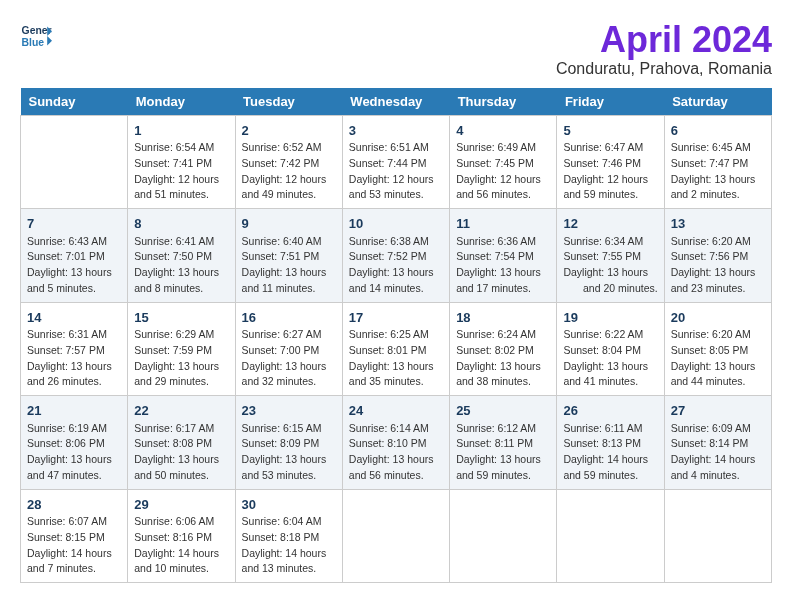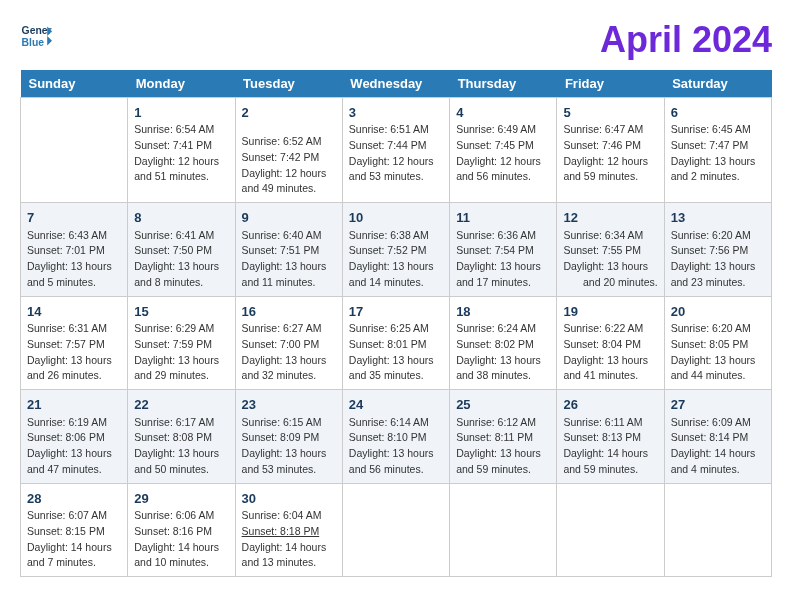--- a/index.html
+++ b/index.html
@@ -83,20 +83,21 @@
 <div class="header-section">
   <div class="logo">
     <svg class="logo-icon" viewBox="0 0 40 40" xmlns="http://www.w3.org/2000/svg">
       <text x="2" y="18" font-size="13" font-weight="bold" fill="#1a3a5c" font-family="Arial">General</text>
       <text x="2" y="32" font-size="13" font-weight="bold" fill="#2a7ab5" font-family="Arial">Blue</text>
       <polygon points="34,8 40,14 34,20 40,26 34,32" fill="#2a7ab5"></polygon>
     </svg>
   </div>
   <div class="title-section">
     <div class="month-title">April 2024</div>
+    <div class="subtitle">Conduratu, Prahova, Romania</div>
   </div>
 </div>
 
 <table>
   <thead>
     <tr>
       <th>Sunday</th>
       <th>Monday</th>
       <th>Tuesday</th>
       <th>Wednesday</th>
@@ -110,21 +111,21 @@
         <td class="empty-cell"></td>
         <td>
           <span class="day-number">1</span>
           <span style="display: block;">Sunrise: 6:54 AM</span>
           <span style="display: block;">Sunset: 7:41 PM</span>
           <span style="display: block;">Daylight: 12 hours</span>
           <span style="display: block;">and 51 minutes.</span>
         </td>
         <td>
           <span class="day-number">2</span>
-          <span style="display: block; margin-top: 12px;">Sunrise: 6:52 AM</span>
+          <span style="display: block;">Sunrise: 6:52 AM</span>
           <span style="display: block;">Sunset: 7:42 PM</span>
           <span style="display: block;">Daylight: 12 hours</span>
           <span style="display: block;">and 49 minutes.</span>
         </td>
         <td>
           <span class="day-number">3</span>
           <span style="display: block;">Sunrise: 6:51 AM</span>
           <span style="display: block;">Sunset: 7:44 PM</span>
           <span style="display: block;">Daylight: 12 hours</span>
           <span style="display: block;">and 53 minutes.</span>
@@ -315,21 +316,21 @@
         <td>
           <span class="day-number">29</span>
           <span style="display: block;">Sunrise: 6:06 AM</span>
           <span style="display: block;">Sunset: 8:16 PM</span>
           <span style="display: block;">Daylight: 14 hours</span>
           <span style="display: block;">and 10 minutes.</span>
         </td>
         <td>
           <span class="day-number">30</span>
           <span style="display: block;">Sunrise: 6:04 AM</span>
-          <span style="display: block; text-decoration: underline;">Sunset: 8:18 PM</span>
+          <span style="display: block;">Sunset: 8:18 PM</span>
           <span style="display: block;">Daylight: 14 hours</span>
           <span style="display: block;">and 13 minutes.</span>
         </td>
         <td class="empty-cell"></td>
         <td class="empty-cell"></td>
         <td class="empty-cell"></td>
         <td class="empty-cell"></td>
       </tr>
     </tbody>
 </table>

